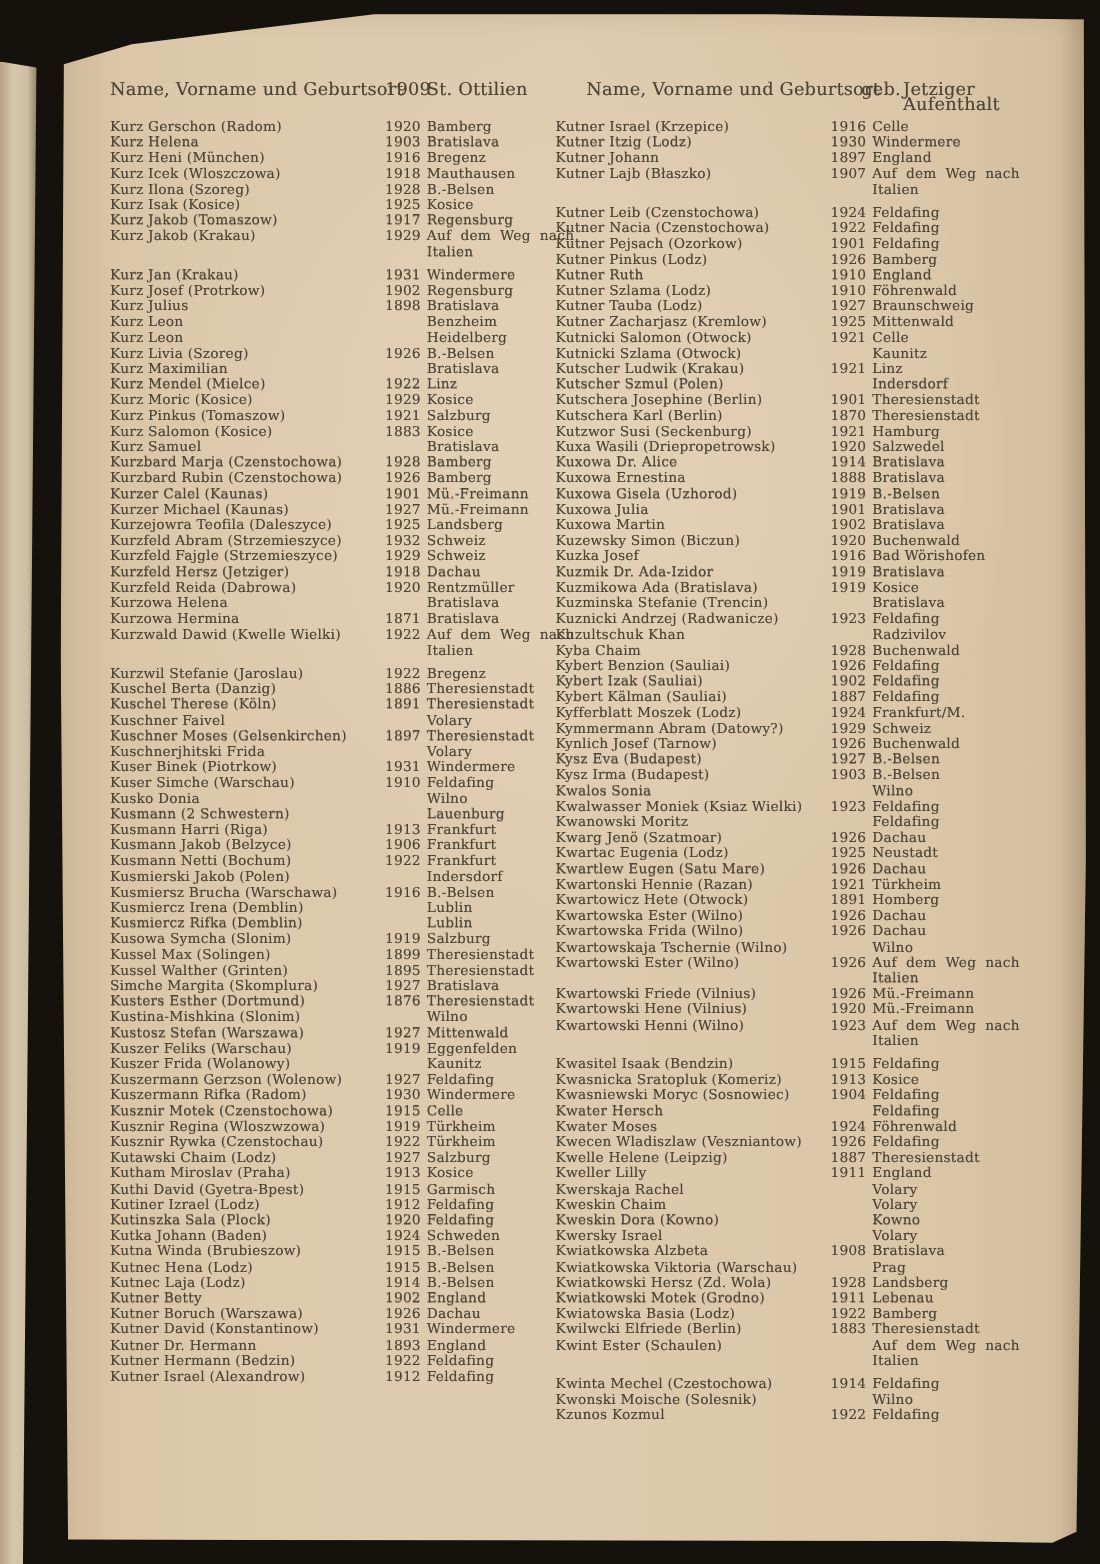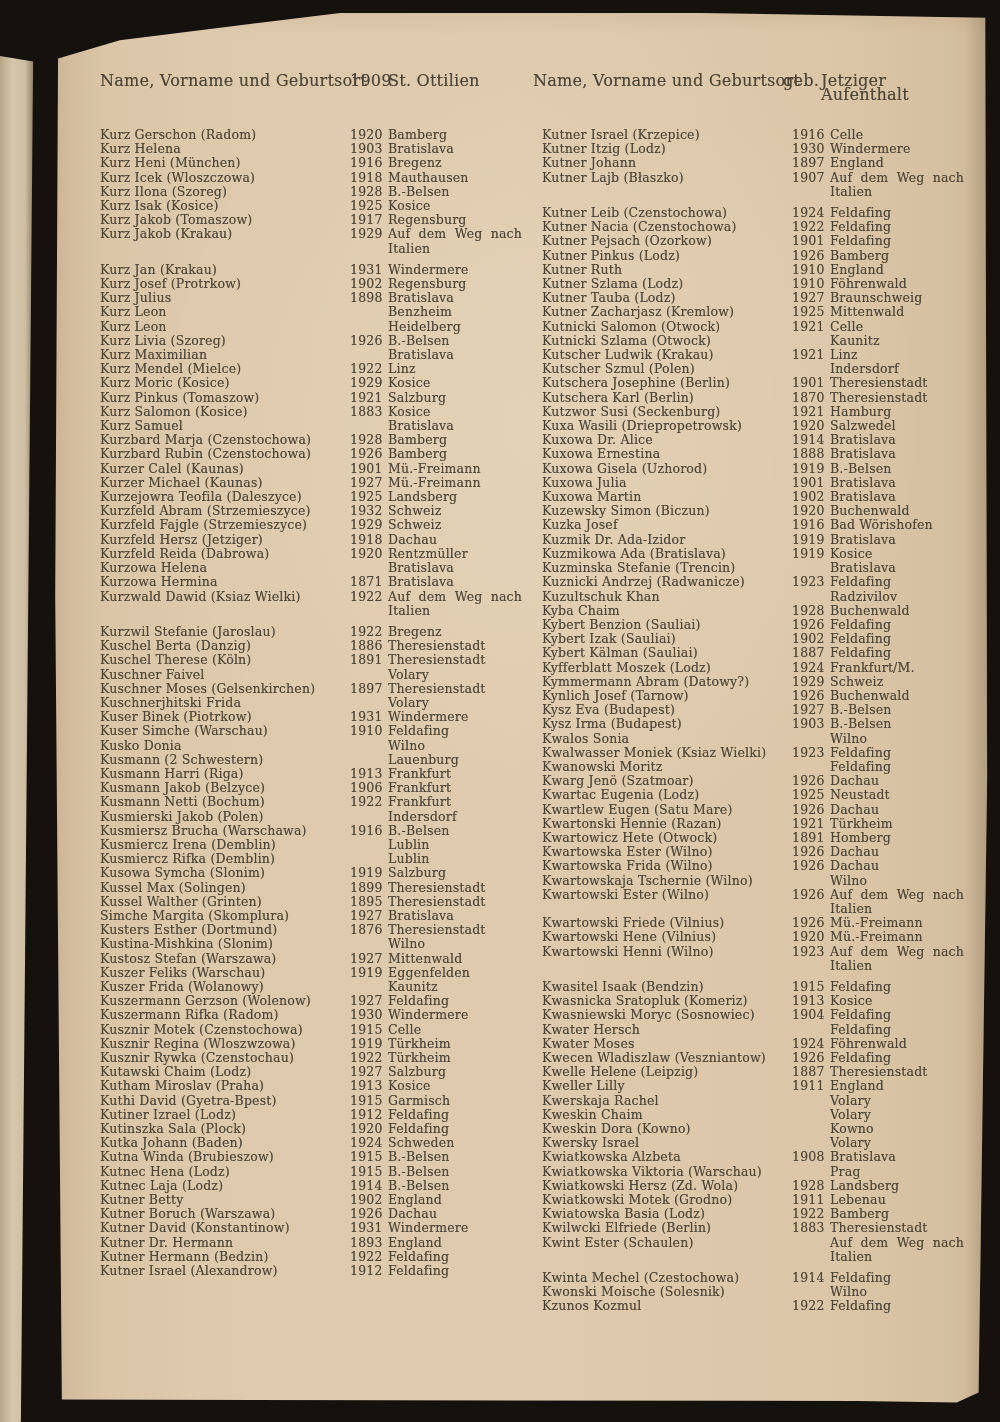--- a/index.html
+++ b/index.html
@@ -27,23 +27,23 @@
   }
   
   .page::after{
     content:"";position:absolute;right:0;top:0;width:26px;height:100%;
     background:linear-gradient(90deg,rgba(0,0,0,0),rgba(98,78,52,0.25));
   }
   .ink{color:#4c4536;letter-spacing:0.25px;text-shadow:0.2px 0.2px 0.35px rgba(64,54,38,0.45);}
   .hdr{position:absolute;top:66px;font-size:16px;line-height:14.2px;display:flex;}
   .hdr-left{left:60px;width:422px;}
   .hdr-right{left:493px;width:422px;}
-  .col{position:absolute;top:100px;width:424px;font-size:12.4px;line-height:14.2px;margin-top:20px;}
+  .col{position:absolute;top:100px;width:424px;font-size:12.4px;line-height:14.2px;}
   .col-left{left:60px;}
-  .col-right{left:502px;}
+  .col-right{left:465px;}
   .group + .group{margin-top:7px;}
   .row{display:flex;align-items:flex-start;}
   .c-name{width:250px;white-space:nowrap;flex:none;}
   .c-year{width:38px;flex:none;}
   .c-place{width:134px;flex:none;text-align:justify;}
 </style>
 </head>
 <body>
 
 <div class="prev-strip"></div>
@@ -215,21 +215,21 @@
           <span class="c-name">Kurzowa Helena</span>
           <span class="c-year"></span>
           <span class="c-place">Bratislava</span>
         </div>
         <div class="row">
           <span class="c-name">Kurzowa Hermina</span>
           <span class="c-year">1871</span>
           <span class="c-place">Bratislava</span>
         </div>
         <div class="row">
-          <span class="c-name">Kurzwald Dawid (Ksiaz Wielki)</span>
+          <span class="c-name">Kurzwald Dawid (Kwelle Wielki)</span>
           <span class="c-year">1922</span>
           <span class="c-place">Auf dem Weg nach Italien</span>
         </div>
       </div>
       <div class="group">
         <div class="row">
           <span class="c-name">Kurzwil Stefanie (Jaroslau)</span>
           <span class="c-year">1922</span>
           <span class="c-place">Bregenz</span>
         </div>

